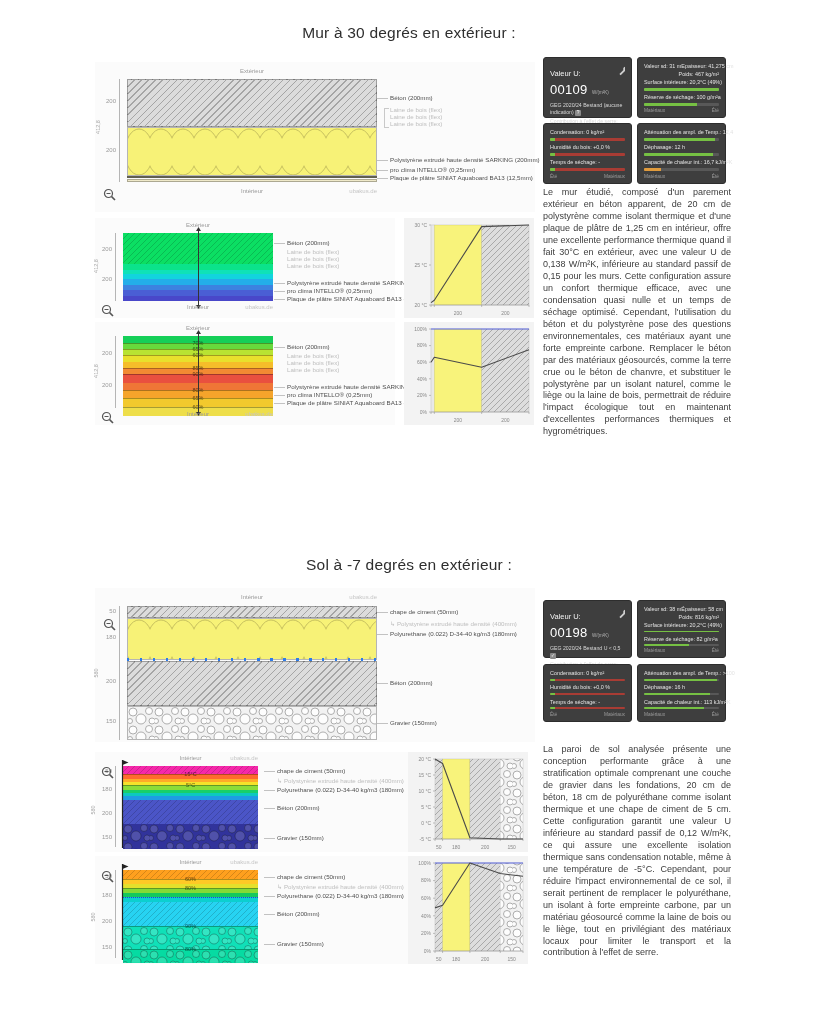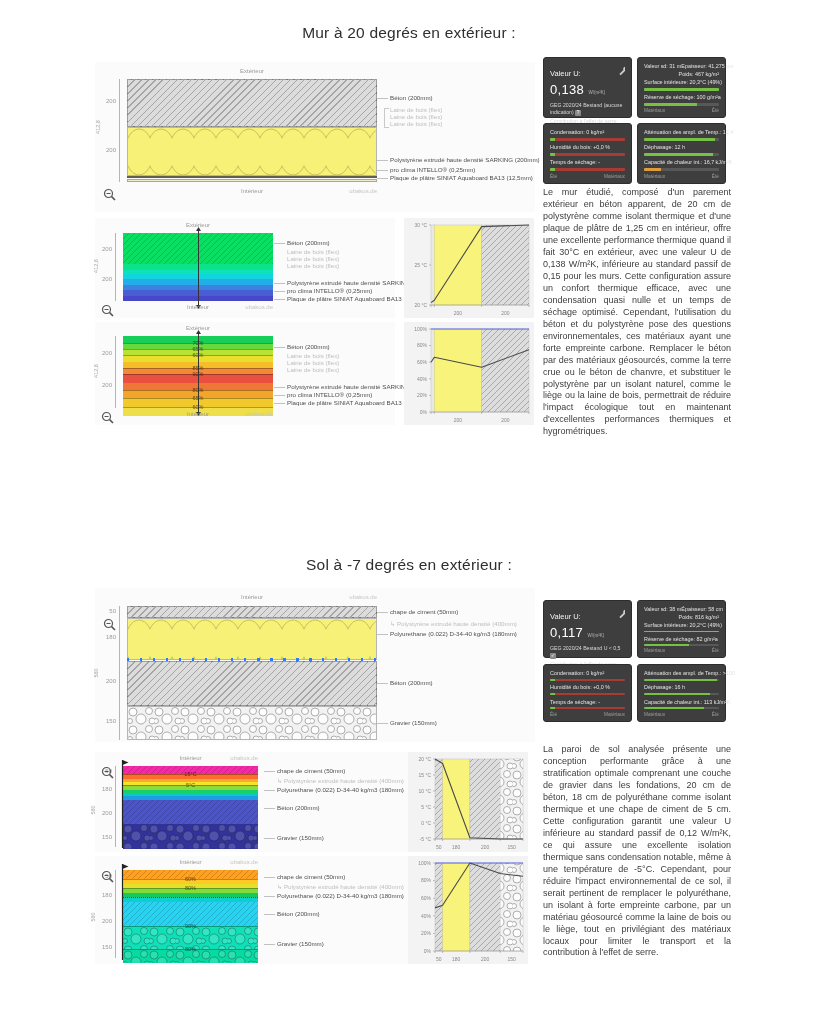--- a/index.html
+++ b/index.html
@@ -85,21 +85,21 @@
       <circle cx="5" cy="5" r="4" fill="rgba(255,255,255,0.15)" stroke="rgba(0,0,0,0.35)" stroke-width="0.8"></circle>
       <circle cx="13" cy="12" r="5" fill="rgba(255,255,255,0.15)" stroke="rgba(0,0,0,0.35)" stroke-width="0.8"></circle>
       <circle cx="21" cy="4" r="3.5" fill="rgba(255,255,255,0.15)" stroke="rgba(0,0,0,0.35)" stroke-width="0.8"></circle>
       <circle cx="24" cy="14" r="3" fill="rgba(255,255,255,0.15)" stroke="rgba(0,0,0,0.35)" stroke-width="0.8"></circle>
       <circle cx="2" cy="14" r="2.5" fill="rgba(255,255,255,0.15)" stroke="rgba(0,0,0,0.35)" stroke-width="0.8"></circle>
     </pattern>
   </defs>
 </svg>
 
 <div>
-  <div class="sec-title" style="top:24px">Mur à 20 degrés en extérieur :</div>
+  <div class="sec-title" style="top:24px">Mur à 30 degrés en extérieur :</div>
 
   <div class="panel" style="left:95px;top:62px;width:440px;height:150px">
     <div class="tinylabel" style="left:32px;top:6px;width:250px">Extérieur</div>
     <div class="layer concrete" style="left:32px;top:17px;width:250px;height:48px"></div>
     <div class="layer" style="left:32px;top:65px;width:250px;height:49px">
       <svg class="fill-abs">
           <rect width="100%" height="100%" fill="url(#p-loop)"></rect>
         </svg>
     </div>
     <div class="layer intello" style="left:32px;top:114px;width:250px;height:2px"></div>
@@ -123,21 +123,21 @@
     <svg class="zoomicon" style="left:8px;top:126px" width="13" height="13">
       <circle cx="5.5" cy="5.5" r="4" fill="none" stroke="#555" stroke-width="1.2"></circle>
       <line x1="8.6" y1="8.6" x2="12" y2="12" stroke="#555" stroke-width="1.6"></line>
       <line x1="3.5" y1="5.5" x2="7.5" y2="5.5" stroke="#555" stroke-width="1"></line>
     </svg>
   </div>
 
   <div class="card" style="left:543px;top:57px;height:61px">
     <div class="row" style="align-items:baseline">
       <span><span class="u-label">Valeur U:</span>
-        <span class="u-value">0,138</span>
+        <span class="u-value">00109</span>
         <span class="u-unit">W/(m²K)</span></span>
       <svg width="11" height="11">
         <path d="M9.6,2a2.3,2.3 0 0 0-3.2,2.9l-4,4 1.3,1.3 4-4a2.3,2.3 0 0 0 2.9-3.2l-1.4,1.4-1,-1z" fill="#cfcfcf"></path>
       </svg>
     </div>
     <div class="bar rest-red">
         <div class="fill" style="width: 35%;"></div>
       </div>
     <div class="geg"><span>GEG 2020/24 Bestand (aucune indication)</span>
       <span class="mini-box">?</span></div>
@@ -392,21 +392,21 @@
     <svg class="zoomicon" style="left:8px;top:30px" width="13" height="13">
       <circle cx="5.5" cy="5.5" r="4" fill="none" stroke="#555" stroke-width="1.2"></circle>
       <line x1="8.6" y1="8.6" x2="12" y2="12" stroke="#555" stroke-width="1.6"></line>
       <line x1="3.5" y1="5.5" x2="7.5" y2="5.5" stroke="#555" stroke-width="1"></line>
     </svg>
   </div>
 
   <div class="card" style="left:543px;top:600px;height:58px">
     <div class="row" style="align-items:baseline">
       <span><span class="u-label">Valeur U:</span>
-        <span class="u-value">0,117</span>
+        <span class="u-value">00198</span>
         <span class="u-unit">W/(m²K)</span></span>
       <svg width="11" height="11">
         <path d="M9.6,2a2.3,2.3 0 0 0-3.2,2.9l-4,4 1.3,1.3 4-4a2.3,2.3 0 0 0 2.9-3.2l-1.4,1.4-1,-1z" fill="#cfcfcf"></path>
       </svg>
     </div>
     <div class="bar rest-red">
         <div class="fill" style="width: 18%;"></div>
       </div>
     <div class="geg"><span>GEG 2020/24 Bestand U &lt; 0,5</span>
       <span class="mini-box">✓</span></div>

